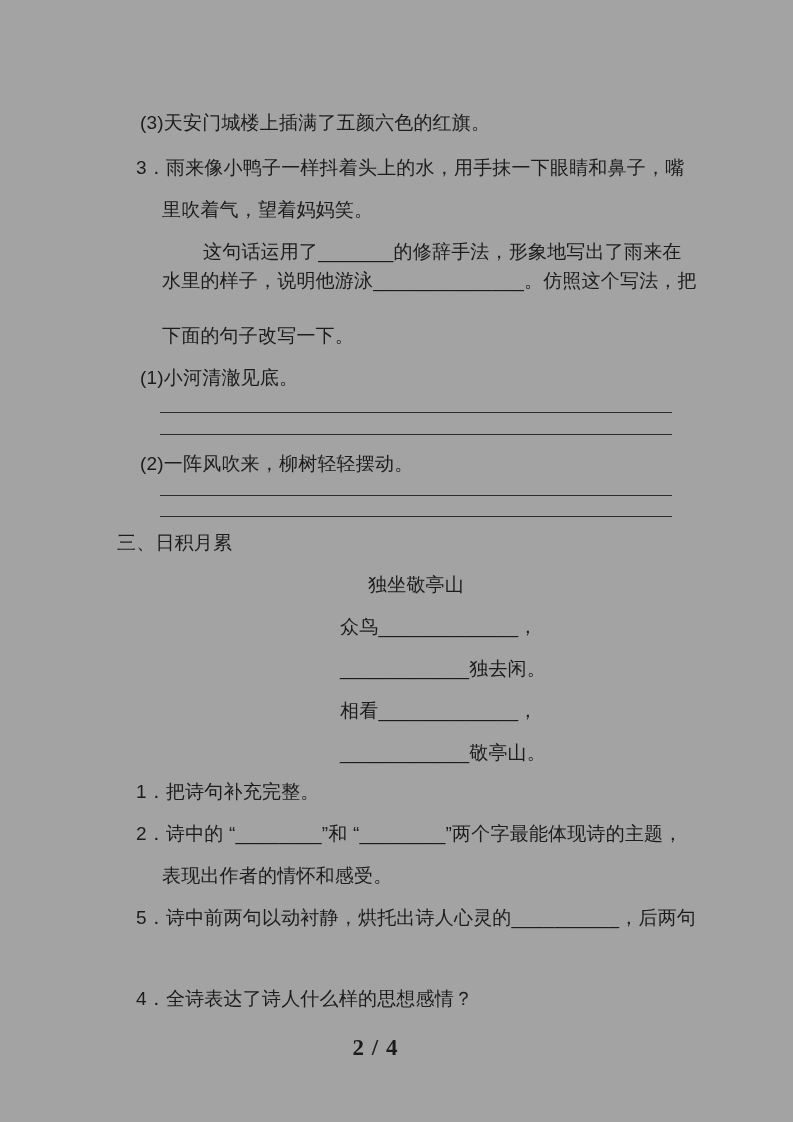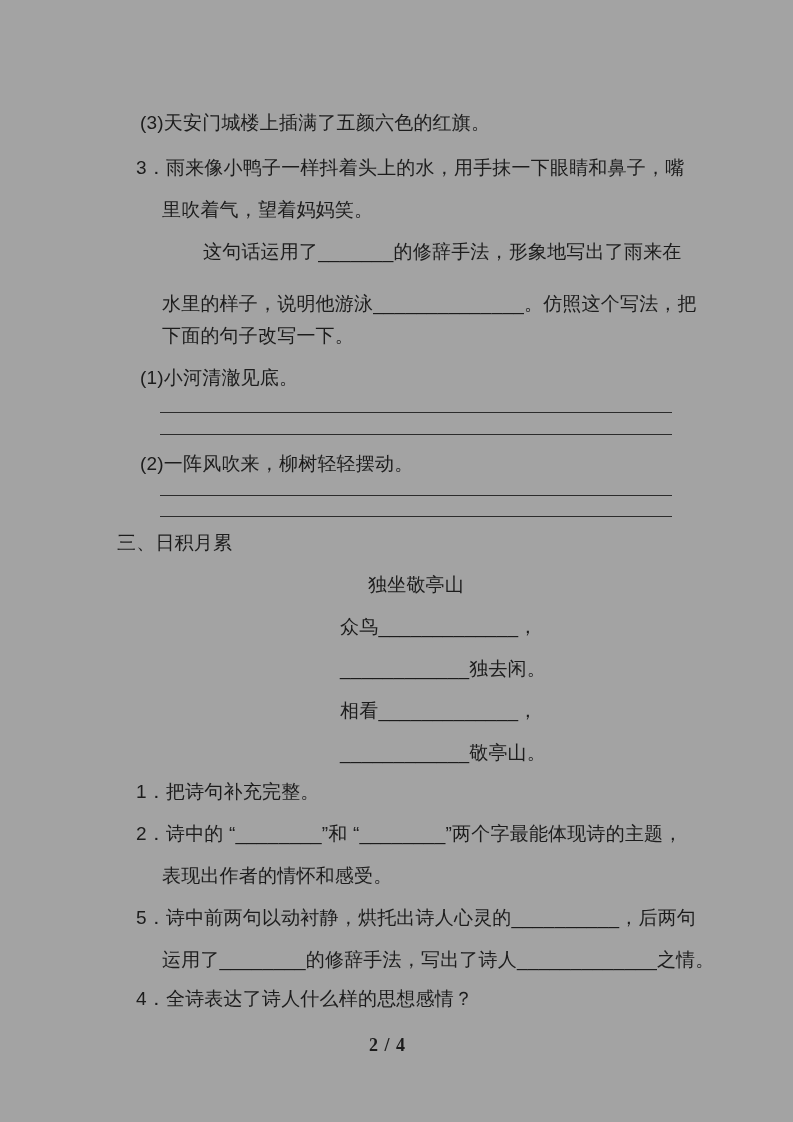--- a/index.html
+++ b/index.html
@@ -36,38 +36,37 @@
     width: 512px;
     height: 0;
     border-bottom: 1.5px solid #2b2b2b;
   }
   .footer {
     position: absolute;
     left: 0;
     width: 751px;
     text-align: center;
     font-family: "Liberation Serif", "DejaVu Serif", serif;
-    font-size: 18px;
+    font-size: 23px;
     font-weight: bold;
     letter-spacing: 1px;
-    margin-left: 12px;
   }
 </style>
 </head>
 <body>
 
 <div class="page">
 
   <div class="ln ml-sub" style="top:110px">(3)天安门城楼上插满了五颜六色的红旗。</div>
 
   <div class="ln ml-num" style="top:155px">3．雨来像小鸭子一样抖着头上的水，用手抹一下眼睛和鼻子，嘴</div>
   <div class="ln ml-hang" style="top:197px">里吹着气，望着妈妈笑。</div>
 
   <div class="ln ml-ind" style="top:239px">这句话运用了_______的修辞手法，形象地写出了雨来在</div>
-  <div class="ln ml-hang" style="top:291px">水里的样子，说明他游泳______________。仿照这个写法，把</div>
+  <div class="ln ml-hang" style="top:268px">水里的样子，说明他游泳______________。仿照这个写法，把</div>
   <div class="ln ml-hang" style="top:323px">下面的句子改写一下。</div>
 
   <div class="ln ml-sub" style="top:365px">(1)小河清澈见底。</div>
   <div class="ans-line" style="top:412px"></div>
   <div class="ans-line" style="top:434px"></div>
 
   <div class="ln ml-sub" style="top:451px">(2)一阵风吹来，柳树轻轻摆动。</div>
   <div class="ans-line" style="top:495px"></div>
   <div class="ans-line" style="top:516px"></div>
 
@@ -78,19 +77,18 @@
   <div class="ln ml-poem" style="top:656px">____________独去闲。</div>
   <div class="ln ml-poem" style="top:698px">相看_____________，</div>
   <div class="ln ml-poem" style="top:740px">____________敬亭山。</div>
 
   <div class="ln ml-num" style="top:779px">1．把诗句补充完整。</div>
 
   <div class="ln ml-num" style="top:821px">2．诗中的 “________”和 “________”两个字最能体现诗的主题，</div>
   <div class="ln ml-hang" style="top:863px">表现出作者的情怀和感受。</div>
 
   <div class="ln ml-num" style="top:905px">5．诗中前两句以动衬静，烘托出诗人心灵的__________，后两句</div>
-  <div class="ln ml-hang" style="top:947px">运用了________的修辞手法，写出了诗人_____________之情。</div>
 
   <div class="ln ml-num" style="top:986px">4．全诗表达了诗人什么样的思想感情？</div>
 
   <div class="footer" style="top:1035px">2 / 4</div>
 
 </div>
 
 </body></html>

